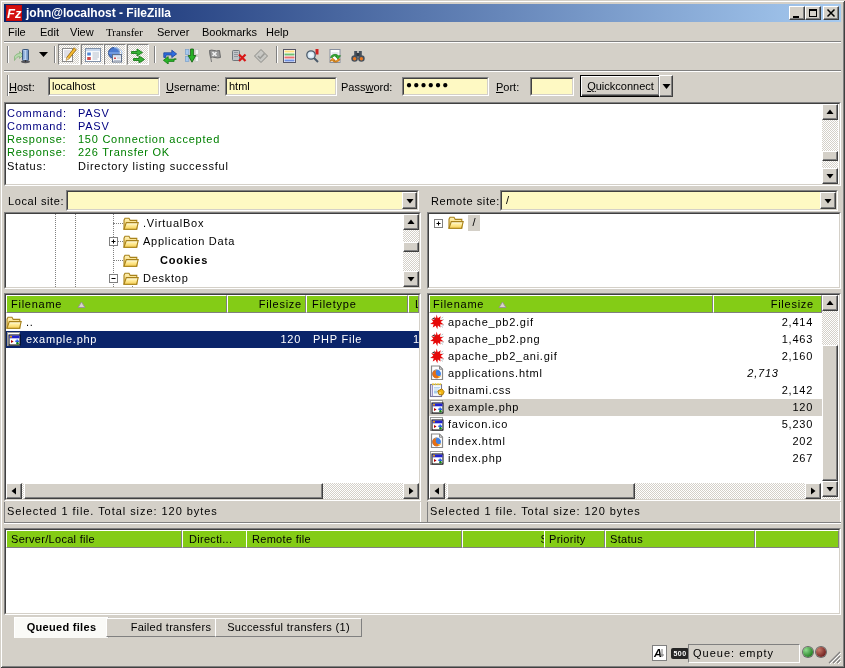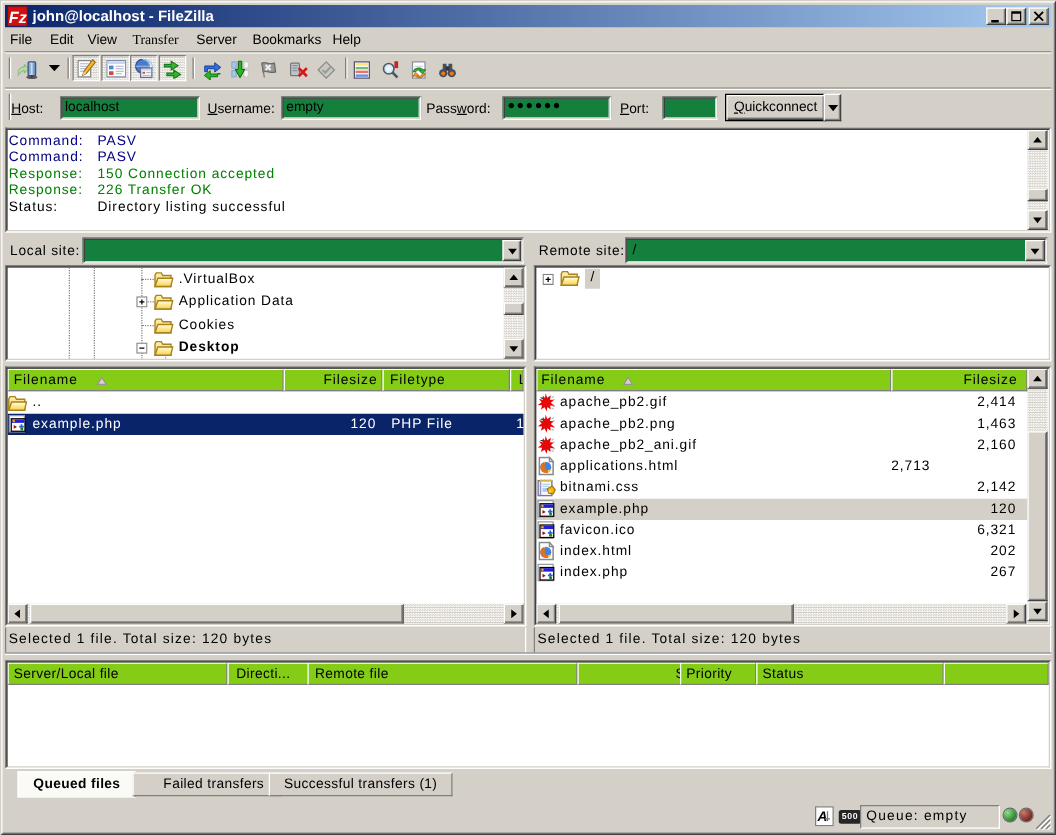--- a/index.html
+++ b/index.html
@@ -5,21 +5,21 @@
 * { margin:0; padding:0; box-sizing:border-box; }
 html,body { width:845px; height:668px; overflow:hidden; }
 body { font-family:"Liberation Sans", sans-serif; font-size:11px; background:#d4d0c8; color:#000; }
 .abs { position:absolute; }
 #win { position:relative; width:845px; height:668px; background:#d4d0c8;
   box-shadow: inset 1px 1px 0 #d4d0c8, inset -1px -1px 0 #404040,
               inset 2px 2px 0 #ffffff, inset -2px -2px 0 #808080; }
 .sunken { position:absolute; border:2px solid; border-color:#808080 #ffffff #ffffff #808080; }
 .sunken::before { content:""; position:absolute; left:-1px; top:-1px; right:-1px; bottom:-1px;
   border:1px solid; border-color:#404040 #d4d0c8 #d4d0c8 #404040; pointer-events:none; z-index:9; }
-.field { position:absolute; border:2px solid; border-color:#808080 #ffffff #ffffff #808080; background:#15803d; }
+.field { position:absolute; border:2px solid; border-color:#808080 #ffffff #ffffff #808080; background:#fef9c3; }
 .field::before { content:""; position:absolute; left:-1px; top:-1px; right:-1px; bottom:-1px;
   border:1px solid; border-color:#404040 #d4d0c8 #d4d0c8 #404040; pointer-events:none; z-index:9; }
 .btn3d { background:#d4d0c8; border:1px solid; border-color:#ffffff #404040 #404040 #ffffff;
   box-shadow: inset -1px -1px 0 #808080; }
 .check { background-image: conic-gradient(#ffffff 0 25%, #d4d0c8 0 50%, #ffffff 0 75%, #d4d0c8 0);
   background-size:2px 2px; }
 .hdrcell { position:absolute; top:0; height:18px; background:#84cc16;
   border-top:1px solid #ffffff; border-left:1px solid #ffffff;
   border-right:1px solid #808080; border-bottom:1px solid #808080;
   line-height:16px; overflow:hidden; white-space:nowrap; }
@@ -157,21 +157,21 @@
 <div class="abs" style="left:4px; top:71px; width:837px; height:1px; background:#ffffff;"></div>
 
 <div class="abs" id="qc" style="left:4px; top:72px; width:837px; height:30px; background:#d4d0c8;">
   <div class="abs" style="left:3px; top:3px; width:2px; height:21px; border-left:1px solid #808080; border-right:1px solid #fff;"></div>
   <div class="abs" style="left:5px; top:9px;"><span class="u">H</span>ost:</div>
   <div class="field" style="left:44px; top:5px; width:112px; height:19px;">
     <div class="abs" style="left:2px; top:1px;">localhost</div>
       </div>
   <div class="abs" style="left:162px; top:9px;"><span class="u">U</span>sername:</div>
   <div class="field" style="left:221px; top:5px; width:112px; height:19px;">
-    <div class="abs" style="left:2px; top:1px;">empty</div>
+    <div class="abs" style="left:2px; top:1px;">html</div>
       </div>
   <div class="abs" style="left:337px; top:9px;">Pass<span class="u">w</span>ord:</div>
   <div class="field" style="left:398px; top:5px; width:87px; height:19px;">
     <div class="abs" style="left:2px; top:0px; font-size:10px; letter-spacing:1.2px;">●●●●●●</div>
       </div>
   <div class="abs" style="left:492px; top:9px;"><span class="u">P</span>ort:</div>
   <div class="field" style="left:526px; top:5px; width:44px; height:19px;"></div>
   <div class="abs" style="left:576px; top:3px; width:81px; height:22px; background:#d4d0c8; border:1px solid #000;
      box-shadow: inset 1px 1px 0 #fff, inset -1px -1px 0 #404040, inset -2px -2px 0 #808080;
      text-align:center; line-height:20px;"><span class="u">Q</span>uickconnect</div>
@@ -251,33 +251,33 @@
           </svg>
         </div>
     <div class="abs w" style="left:137px; top:21px;">Application Data</div>
 
     <div class="hdot" style="left:107px; top:46px; width:12px;"></div>
     <div class="abs" style="left:117px; top:39px;">
           <svg width="16" height="15" viewBox="0 0 16 15">
             <use href="#i-folder"></use>
           </svg>
         </div>
-    <div class="abs w" style="left:137px; top:40px;">Cookies</div>
+    <div class="abs w" style="left:154px; top:40px;font-weight:bold;">Cookies</div>
 
     <div class="abs" style="left:103px; top:60px;">
           <svg width="9" height="9">
             <use href="#i-minus"></use>
           </svg>
         </div>
     <div class="abs" style="left:117px; top:57px;">
           <svg width="16" height="15" viewBox="0 0 16 15">
             <use href="#i-folder"></use>
           </svg>
         </div>
-    <div class="abs w" style="left:137px; top:58px;font-weight:bold;">Desktop</div>
+    <div class="abs w" style="left:137px; top:58px;">Desktop</div>
   </div>
   <div class="abs" style="left:397px; top:0px; width:16px; height:73px;">
     <div class="abs check" style="left:0; top:0; width:16px; height:73px;"></div>
     <div class="abs btn3d" style="left:0; top:0; width:16px; height:16px;">
           <svg width="14" height="14">
             <path d="M7 4.5 L10.5 9 H3.5 z" fill="#000"></path>
           </svg>
         </div>
     <div class="abs btn3d" style="left:0; top:57px; width:16px; height:16px;">
           <svg width="14" height="14">
@@ -374,42 +374,42 @@
             <use href="#i-apache"></use>
           </svg>
           <span class="abs" style="left:19px;">apache_pb2_ani.gif</span>
           <span class="abs" style="left:284px; width:100px; text-align:right;">2,160</span>
         </div>
     <div class="row w" style="left:0; top:70px;  width:393px;">
           <svg class="ic" width="16" height="17">
             <use href="#i-ff"></use>
           </svg>
           <span class="abs" style="left:19px;">applications.html</span>
-          <span class="abs" style="left:284px; width:100px; text-align:left;">2,713</span>
+          <span class="abs" style="left:284px; width:100px; text-align:center;font-style:italic;">2,713</span>
         </div>
     <div class="row w" style="left:0; top:87px;  width:393px;">
           <svg class="ic" width="16" height="17">
             <use href="#i-css"></use>
           </svg>
           <span class="abs" style="left:19px;">bitnami.css</span>
           <span class="abs" style="left:284px; width:100px; text-align:right;">2,142</span>
         </div>
     <div class="row w" style="left:0; top:104px; width:393px; background:#d4d0c8;">
           <svg class="ic" width="16" height="17">
             <use href="#i-php"></use>
           </svg>
           <span class="abs" style="left:19px;">example.php</span>
           <span class="abs" style="left:284px; width:100px; text-align:right;">120</span>
         </div>
     <div class="row w" style="left:0; top:121px; width:393px;">
           <svg class="ic" width="16" height="17">
             <use href="#i-php"></use>
           </svg>
           <span class="abs" style="left:19px;">favicon.ico</span>
-          <span class="abs" style="left:284px; width:100px; text-align:right;">6,321</span>
+          <span class="abs" style="left:284px; width:100px; text-align:right;">5,230</span>
         </div>
     <div class="row w" style="left:0; top:138px; width:393px;">
           <svg class="ic" width="16" height="17">
             <use href="#i-ff"></use>
           </svg>
           <span class="abs" style="left:19px;">index.html</span>
           <span class="abs" style="left:284px; width:100px; text-align:right;">202</span>
         </div>
     <div class="row w" style="left:0; top:155px; width:393px;">
           <svg class="ic" width="16" height="17">

